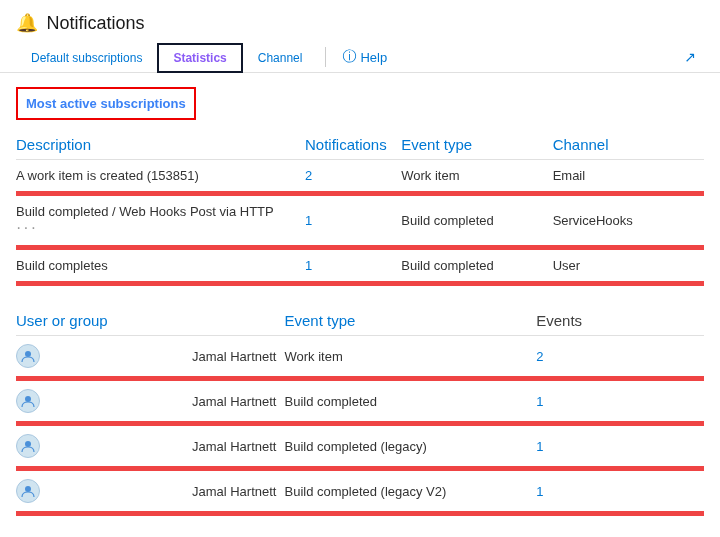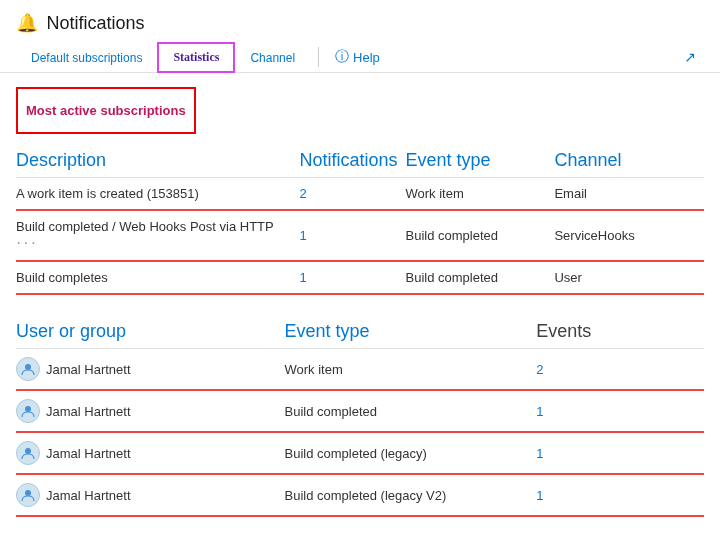--- a/index.html
+++ b/index.html
@@ -37,25 +37,24 @@
     .nav-tab {
       padding: 6px 14px;
       cursor: pointer;
       font-size: 12px;
       color: #0078d4;
       text-decoration: none;
       border: 1px solid transparent;
       margin-bottom: -1px;
     }
     .nav-tab.active {
-      color: #4c1d95;
+      color: #8b5cf6;
       font-weight: 600;
-      border: 2px solid #d946ef;
+      border: 2px solid #0f172a;
       background: #fff;
-      font-family: Liberation Serif, serif;
     }
     .nav-divider {
       width: 1px;
       height: 20px;
       background: #ccc;
       margin: 0 8px;
     }
     .nav-help {
       display: flex;
       align-items: center;
@@ -71,44 +70,44 @@
       color: #0078d4;
       cursor: pointer;
       font-size: 14px;
     }
     .content {
       padding: 14px 16px;
     }
     .section-title {
       font-size: 13px;
       font-weight: 600;
-      color: #be185d;
+      color: #3b82f6;
       border: 2px solid #e00;
       display: inline-block;
-      padding: 14px 8px;
+      padding: 7px 8px;
       margin-bottom: 10px;
     }
     table {
       width: 100%;
       border-collapse: collapse;
       margin-bottom: 20px;
     }
     thead th {
       text-align: left;
       padding: 6px 8px 6px 0;
       font-weight: 400;
       color: #0078d4;
-      font-size: 18px;
+      font-size: 15px;
       border-bottom: 1px solid #e0e0e0;
     }
     tbody td {
       padding: 8px 8px 8px 0;
       font-size: 13px;
       color: #333;
-      border-bottom: 2px solid #ef4444;
+      border-bottom: 5px solid #ef4444;
       vertical-align: middle;
       margin-left: 12px;
     }
     .col-description { width: 42%; }
     .col-notifications { width: 14%; color: #0078d4; }
     .col-eventtype { width: 22%; }
     .col-channel { width: 22%; }
     .col-user { width: 32%; }
     .col-eventtype2 { width: 30%; }
     .col-events { width: 20%; color: #404040; }
@@ -127,20 +126,21 @@
       background: #d0e4f0;
       margin-right: 6px;
       vertical-align: middle;
       font-size: 11px;
       color: #005a9e;
       border: 1px solid #aac8e0;
     }
     .user-cell {
       display: flex;
       align-items: center;
+      justify-content: space-between;
     }
     .notifications-count {
       color: #0078d4;
       font-size: 13px;
     }
     .events-count {
       color: #0078d4;
       font-size: 13px;
     }
     .nav-tabs-wrapper {

